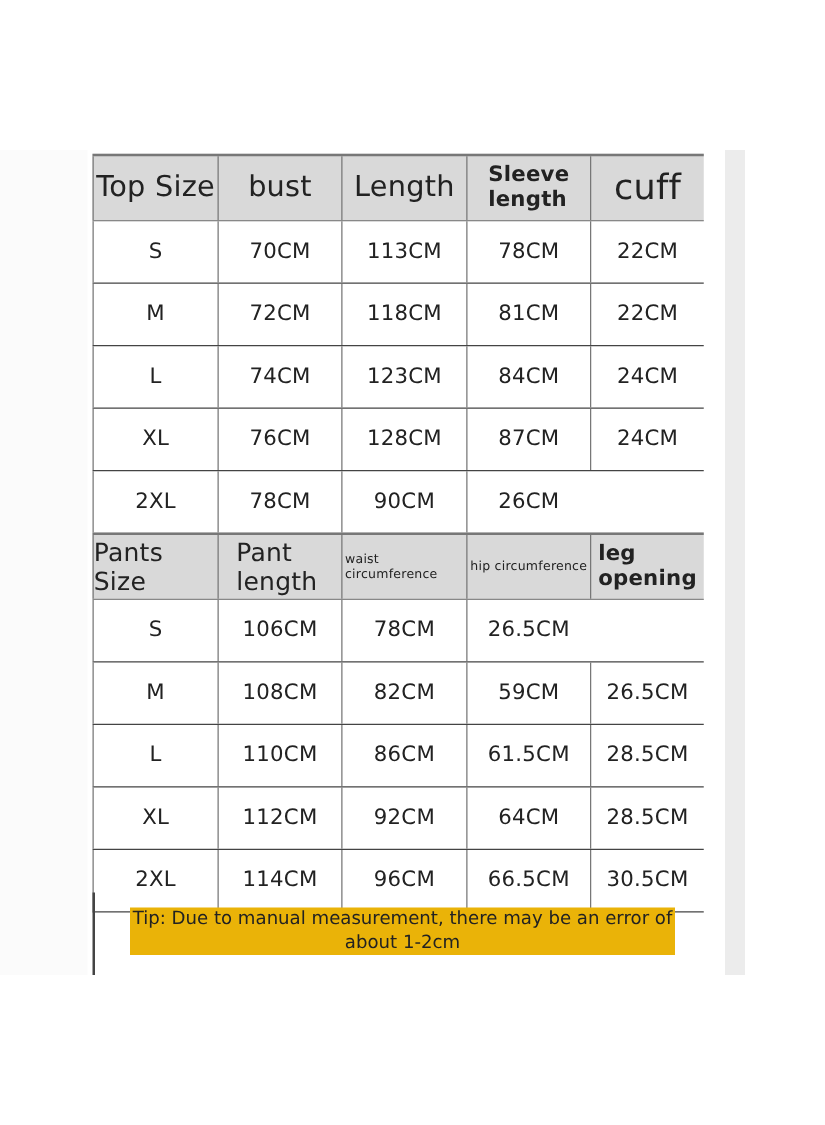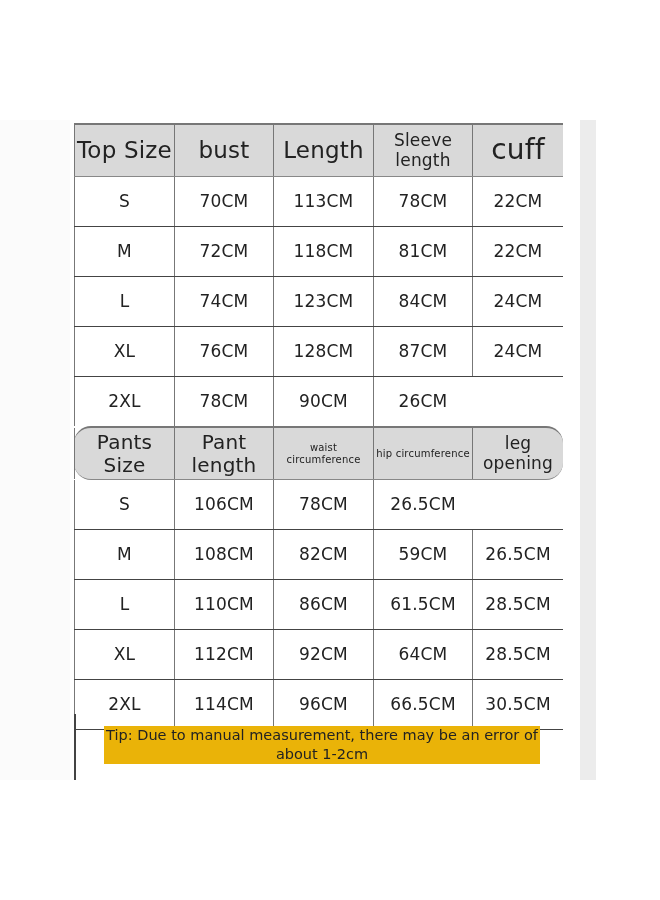--- a/index.html
+++ b/index.html
@@ -2,32 +2,32 @@
 <html><head>
 <meta charset="utf-8">
 <style>
   html,body{margin:0;padding:0;}
   body{width:660px;height:900px;background:#ffffff;position:relative;overflow:hidden;font-family:"DejaVu Sans","Liberation Sans",sans-serif;color:#222;}
   .side-strip{position:absolute;left:580px;top:120px;width:16px;height:660px;background:#ececec;}
   .left-shade{position:absolute;left:0;top:120px;width:70px;height:660px;background:#fbfbfb;}
   .sheet{position:absolute;left:74px;top:123px;width:489px;}
   .row{display:flex;height:49px;border-bottom:1px solid #444;}
   .row.head{background:#d9d9d9;height:51px;border-top:2px solid #777;border-bottom:1.5px solid #888;}
-  .cell{box-sizing:border-box;display:flex;align-items:center;justify-content:center;text-align:center;border-left:1.5px solid #777;font-size:17px;letter-spacing:0.2px;line-height:1.15;}
+  .cell{box-sizing:border-box;display:flex;align-items:center;justify-content:center;text-align:left;border-left:1.5px solid #777;font-size:17px;letter-spacing:0.2px;line-height:1.15;}
   .cell:nth-child(1){width:100px;}
   .cell:nth-child(2){width:99px;}
   .cell:nth-child(3){width:100px;}
   .cell:nth-child(4){width:99px;}
   .cell:nth-child(5){width:91px;}
   .head .cell{font-size:23px;}
-  .head .cell.sm{font-size:17px;}
+  .head .cell.sm{font-size:17px;font-weight:bold;}
   .head .cell.xs{font-size:10px;}
   .head .cell.lg{font-size:28px;}
   .head .cell.md{font-size:20px;}
-  .pants-head{height:52px;border-top:none;border-radius:17px;}
+  .pants-head{height:52px;border-top:none;}
   .tipbox{position:absolute;left:104px;top:726px;width:436px;height:38px;background:#eab308;font-size:14.5px;text-align:center;line-height:19px;color:#222;}
   .leftline{position:absolute;left:74px;top:714px;width:1.5px;height:66px;background:#444;}
 </style>
 </head>
 <body>
 
 <div class="left-shade"></div>
 <div class="side-strip"></div>
 
 <div class="sheet">

